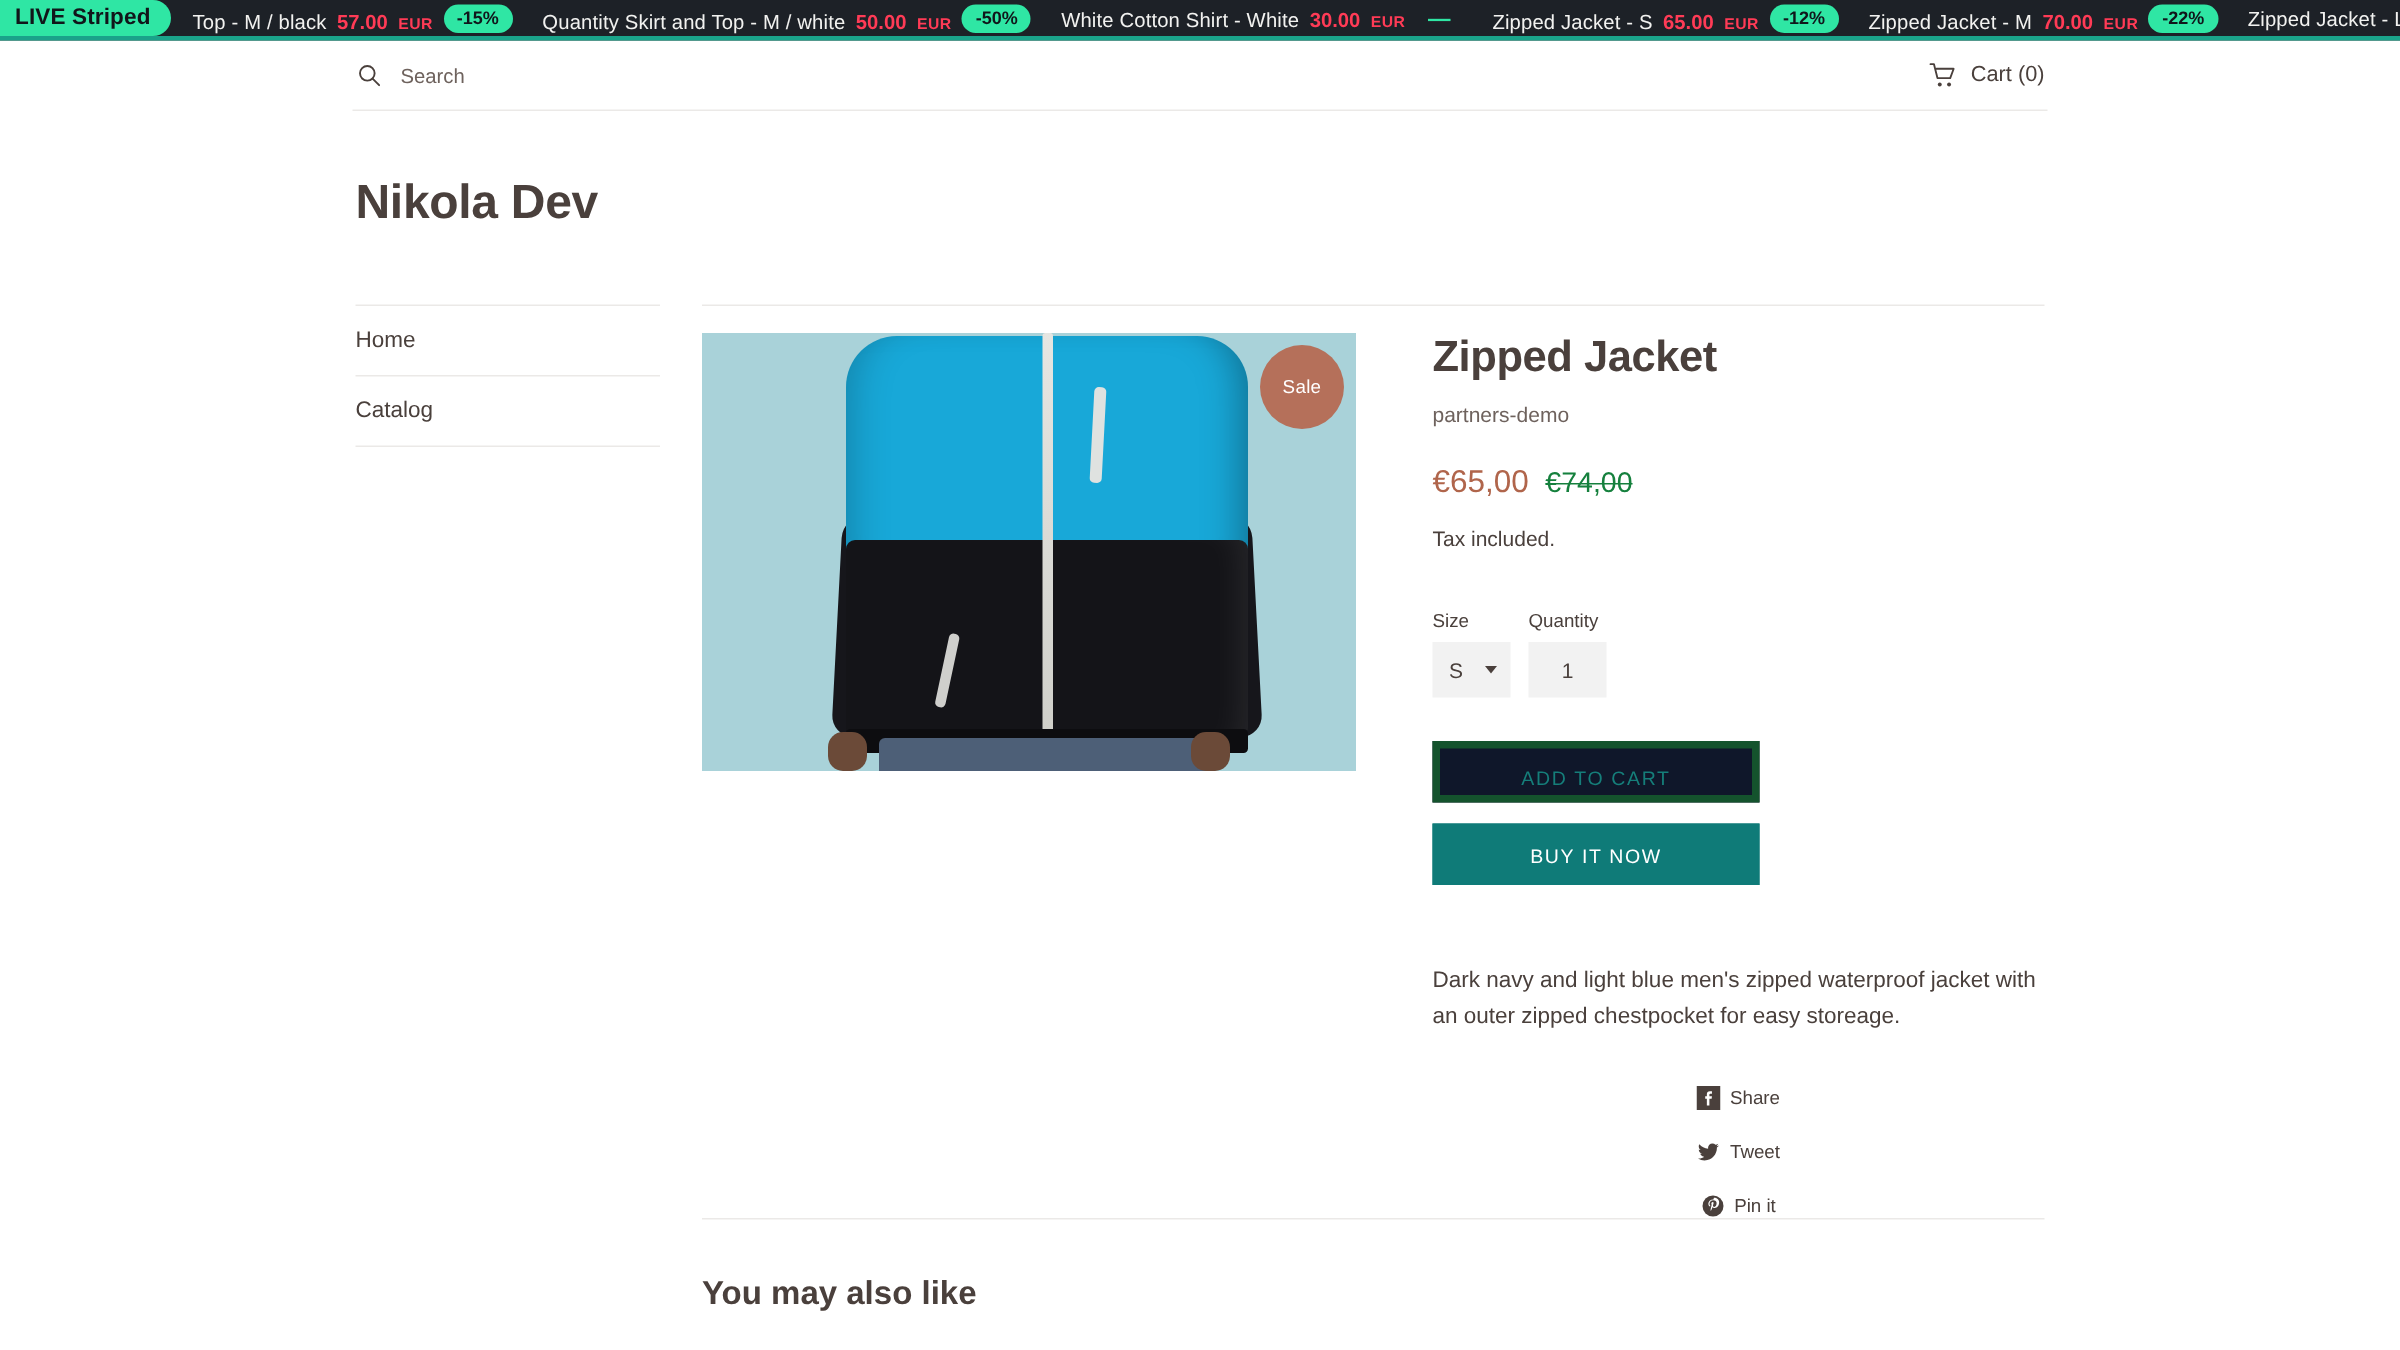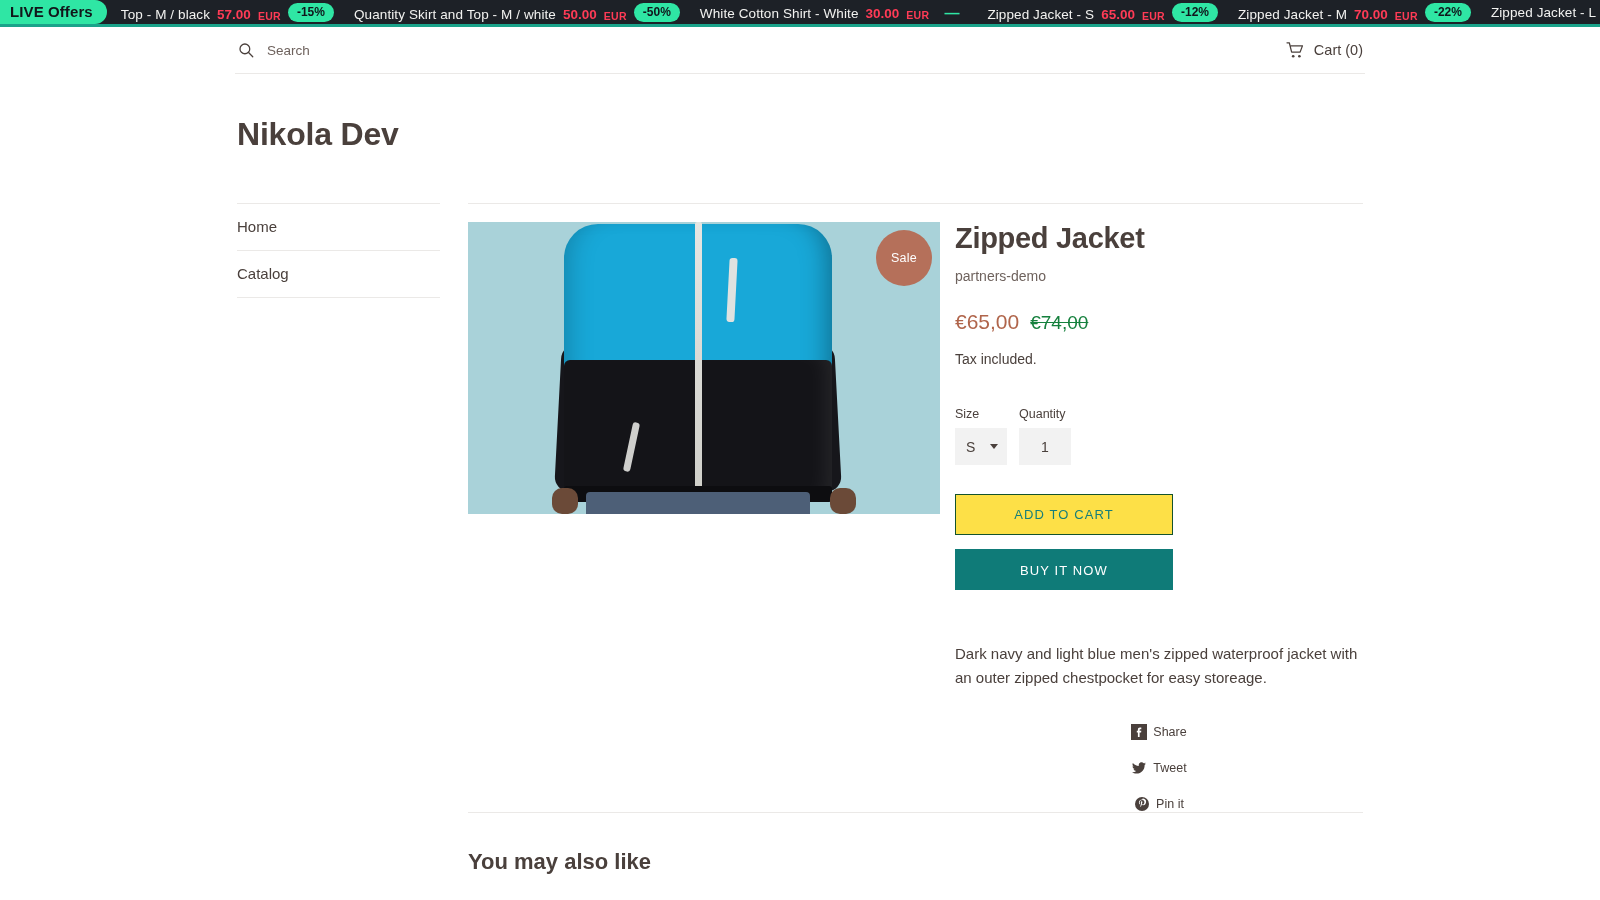--- a/index.html
+++ b/index.html
@@ -94,21 +94,21 @@
   .content { flex: 1 1 auto; border-top: 1px solid #ebe9e7; }
   .breadcrumb { padding: 19px 0 0; font-size: 13.5px; color: #4a403c; }
   .breadcrumb a { color: #4a403c; text-decoration: none; cursor: pointer; }
   .bc-sep { padding: 0 4px; color: #6e625d; }
 
   .product { display: flex; gap: 26px; padding-top: 18px; align-items: flex-start; }
 
   
   .media { position: relative; width: 436px; flex: 0 0 436px; }
   .photo {
-    width: 472px; height: 292px;
+    width: 436px; height: 292px;
     background: linear-gradient(180deg,#a9d2d9 0%,#a9d2d9 100%);
     position: relative; overflow: hidden;
   }
   .ph-body {
     position: absolute; left: 96px; top: 0; width: 268px; height: 292px;
   }
   .ph-top {
     position: absolute; left: 0; top: 2px; width: 268px; height: 152px;
     background: #18a8d8; border-radius: 34px 34px 6px 6px;
     box-shadow: inset -22px 0 26px -18px rgba(0,0,0,.35), inset 22px 0 26px -18px rgba(0,0,0,.22);
@@ -188,42 +188,42 @@
     text-align: center; padding: 0;
   }
 
   .btn {
     display: block; width: 218px; height: 41px;
     font-family: "Liberation Sans", sans-serif;
     font-size: 13px; letter-spacing: 1.1px;
     cursor: pointer; text-align: center;
     line-height: 39px; padding: 0;
   }
-  .btn-add { margin-top: 29px; background: #fde047; color: #157e7a; border: 1px solid #14532d; }
+  .btn-add { margin-top: 29px; background: #0f172a; color: #157e7a; border: 5px solid #14532d; }
   .btn-buy { margin-top: 14px; background: #0f7b78; color: #fff; border: 1px solid #0f7b78; line-height: 41px; }
 
   .desc { padding-top: 52px; font-size: 15px; line-height: 1.6; color: #4a403c; max-width: 430px; }
 
   .share-row { display: flex; align-items: center; gap: 20px; padding-top: 34px; flex-direction: column; }
   .share-btn { display: flex; align-items: center; gap: 6px; font-size: 12.5px; color: #4a403c; text-decoration: none; cursor: pointer; }
   .sh-ico { width: 16px; height: 16px; display: block; }
 
   
   .also {
     width: 1130px; margin: 0 auto;
     padding: 0 2px;
   }
   .also-inner { margin-left: 231px; border-top: 1px solid #ebe9e7; padding-top: 36px; }
   .also-title { font-size: 22px; font-weight: bold; color: #4a403c; }
 </style>
 </head>
 <body>
 
 <div class="ticker">
-  <div class="ticker-pill">LIVE Offers</div>
+  <div class="ticker-pill">LIVE Striped</div>
   <div class="ticker-track">
 
     <div class="ticker-item">
       <span class="tk-name">Top - M / black</span>
       <span class="tk-price">57.00</span>
       <span class="tk-cur">EUR</span>
       <span class="tk-badge">-15%</span>
     </div>
 
     <div class="ticker-item">

